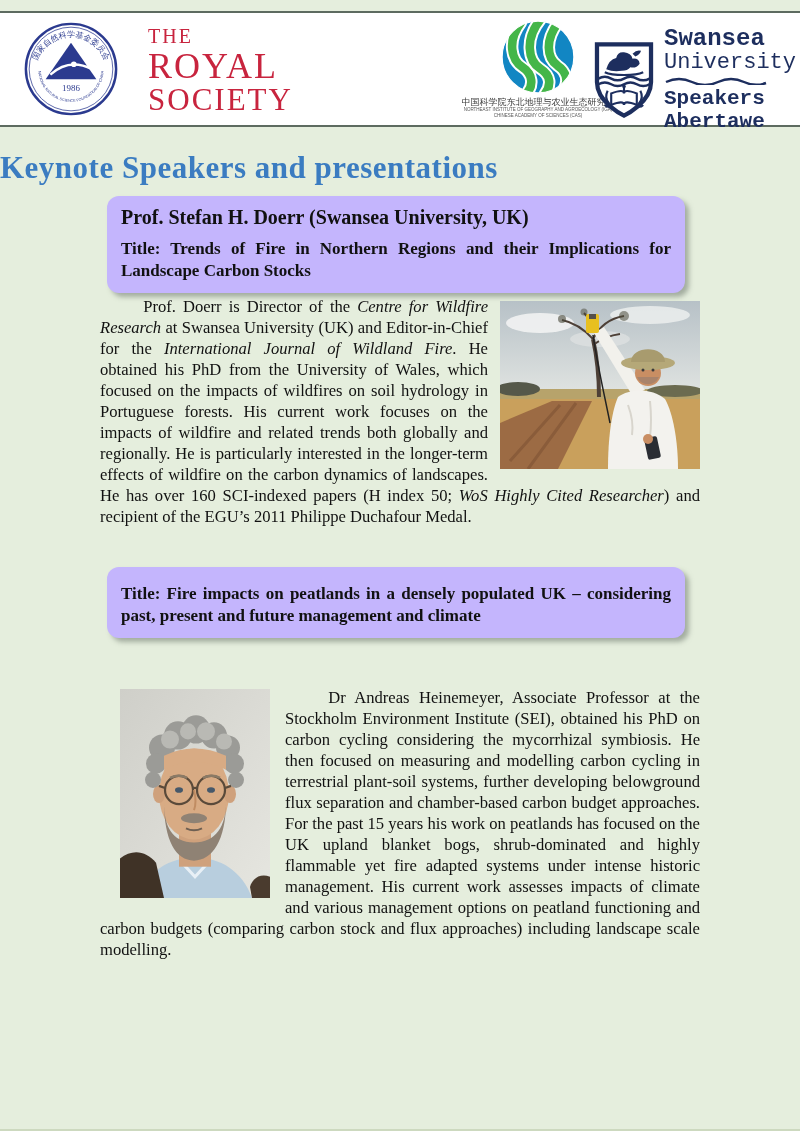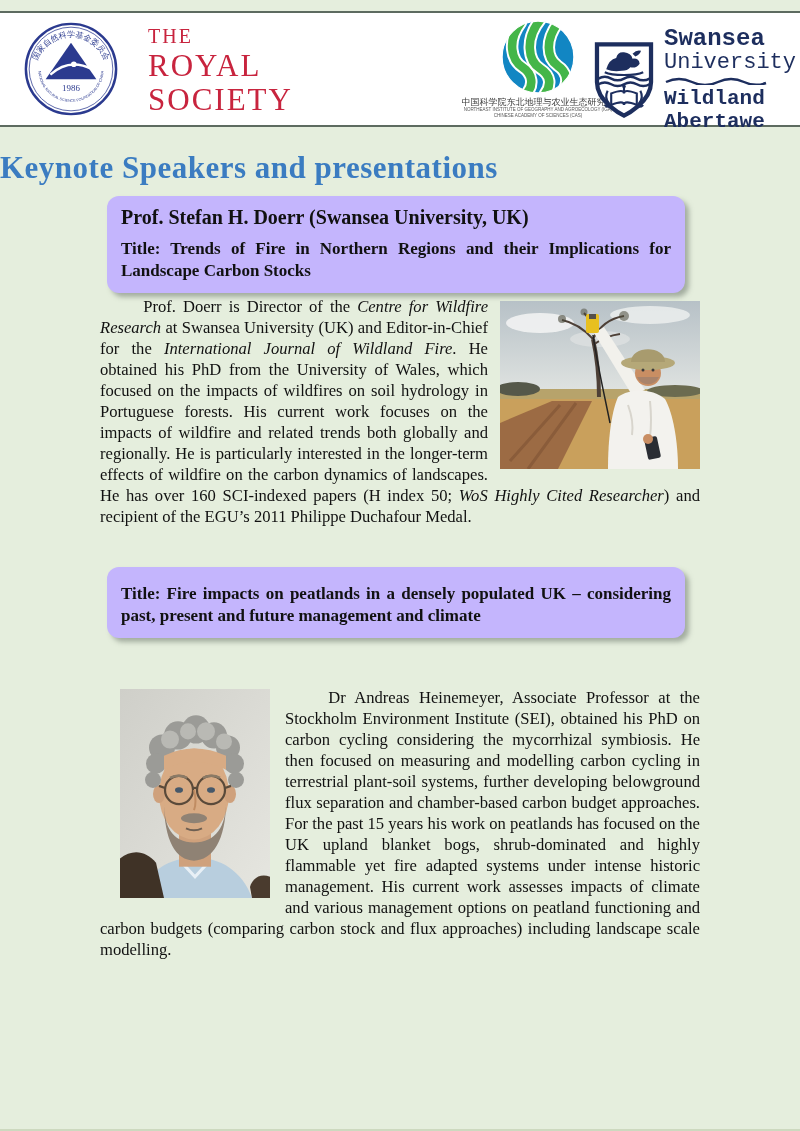--- a/index.html
+++ b/index.html
@@ -11,21 +11,21 @@
   
   .band{
     position:absolute;top:11px;left:0;width:800px;height:116px;
     background:#ffffff;border-top:2px solid #5d6b60;border-bottom:2px solid #5d6b60;
     box-sizing:border-box;
   }
   .nsfc{position:absolute;left:24px;top:9px;width:94px;height:94px;}
   .rs{position:absolute;left:148px;top:10px;color:#c8243e;font-family:"Liberation Serif",serif;font-weight:400;}
   .rs div{letter-spacing:2px;}
   .rs-l1{font-size:20px;line-height:26px;}
-  .rs-l2{font-size:31px;line-height:34px;}
+  .rs-l2{font-size:36px;line-height:34px;}
   .rs-l3{font-size:31px;line-height:34px;}
   .iga{position:absolute;left:452px;top:5px;width:172px;text-align:center;font-family:"Liberation Sans",sans-serif;}
   .iga svg{display:block;margin:0 auto;}
   .iga-cn{font-size:9px;color:#3a3a3a;line-height:10px;margin-top:1px;white-space:nowrap;}
   .iga-en{font-size:4.5px;color:#555;line-height:5.5px;white-space:nowrap;}
   .swan{position:absolute;left:592px;top:13px;display:flex;align-items:center;font-family:Liberation Mono, monospace;}
   .swan-text{margin-left:8px;color:#1d2e5e;font-weight:700;}
   .swan-en1{font-size:24px;line-height:25px;}
   .swan-en2{font-size:22px;line-height:24px;font-weight:500;}
   .swan-wave{display:block;margin:2px 0 2px 0;}
@@ -131,21 +131,21 @@
         <path d="M22,70 q-5,10 2,18 M68,70 q5,10 -2,18" stroke-width="3"></path>
         <path d="M18,90 q4,4 8,2 M72,90 q-4,4 -8,2" stroke-width="3"></path>
       </g>
     </svg>
     <div class="swan-text">
       <div class="swan-en1">Swansea</div>
       <div class="swan-en2">University</div>
       <svg class="swan-wave" width="104" height="8" viewBox="0 0 104 8">
         <path d="M2,5 q13,-6 26,0 q13,6 26,0 q13,-6 26,0 q11,5 22,1" stroke="#1d2e5e" stroke-width="2.4" fill="none"></path>
       </svg>
-      <div class="swan-cy1">Wildland</div>
+      <div class="swan-cy1">Speakers</div>
       <div class="swan-cy2">Abertawe</div>
     </div>
   </div>
 </div>
 
 <div class="page-title">Keynote Speakers and presentations</div>
 
 <div class="card card-1">
   <div class="sp-name">Prof. Stefan H. Doerr (Swansea University, UK)</div>
   <div class="sp-talk">Title: Trends of Fire in Northern Regions and their Implications for Landscape Carbon Stocks</div>

